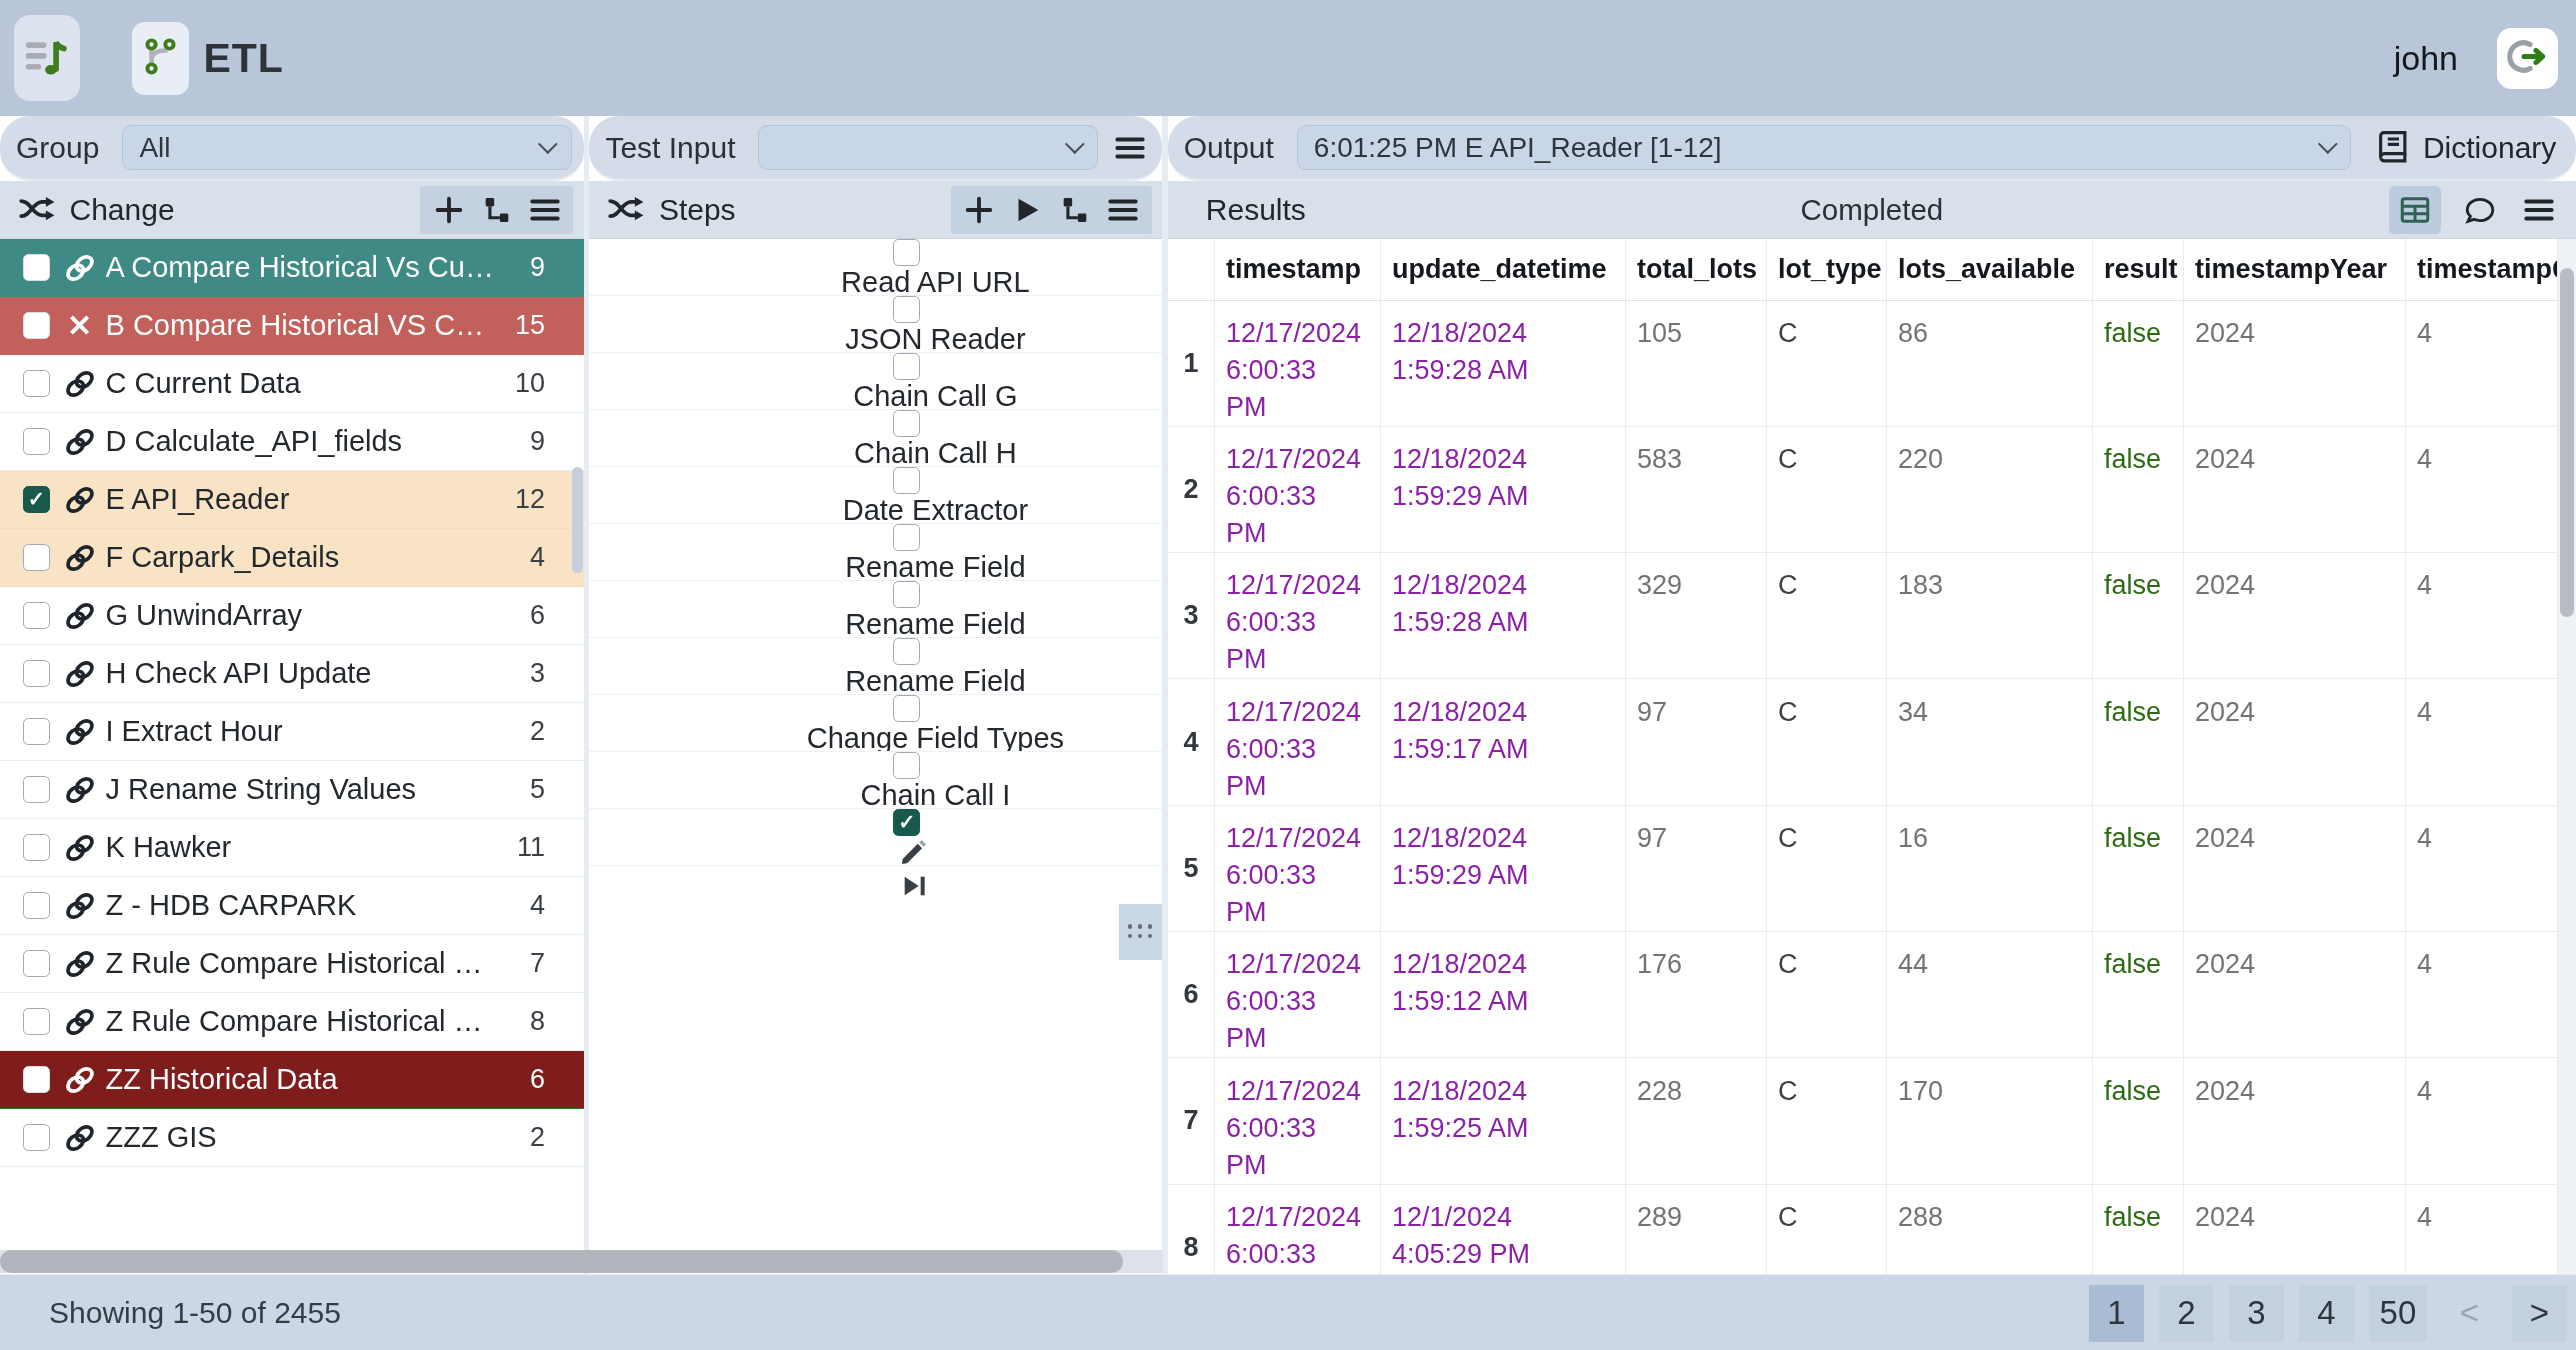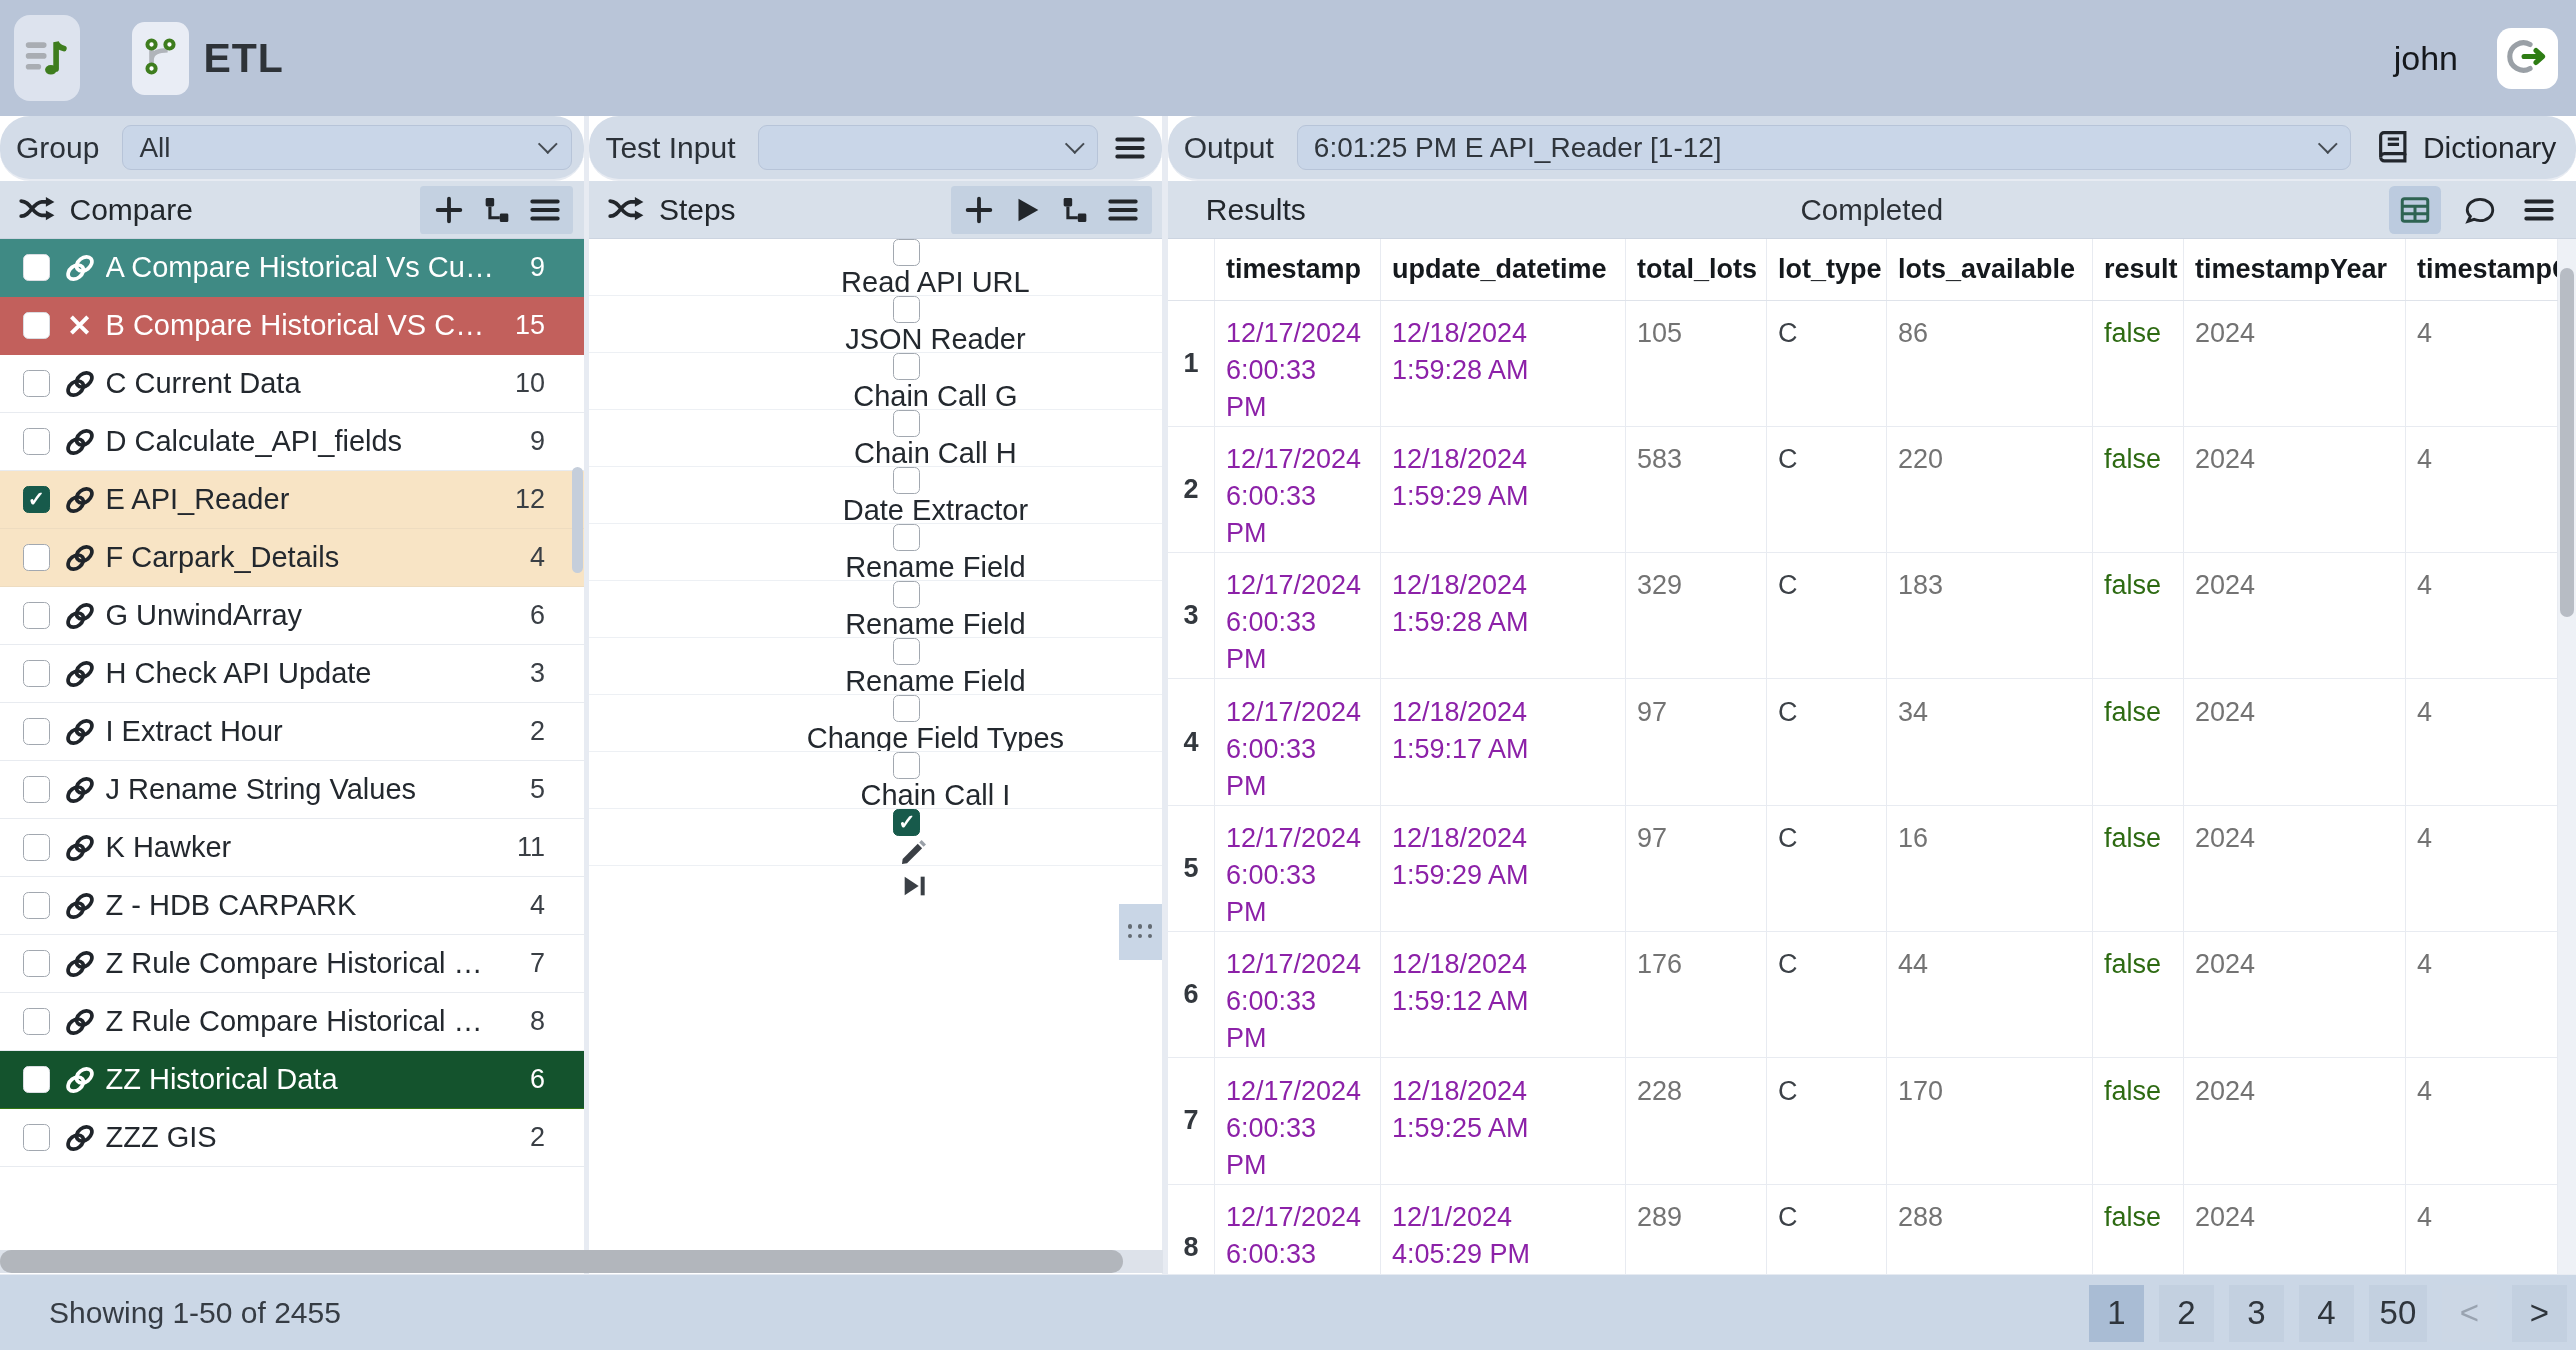--- a/index.html
+++ b/index.html
@@ -57,21 +57,21 @@
   .cb.white{background:#fff;border:1.8px solid #dadde2;}
   .licon{width:34px;height:34px;margin-left:12.5px;flex:none;color:#1f242a;}
   .licon svg{width:34px;height:34px;display:block;}
   .xmark{margin-left:12.5px;width:34px;text-align:center;font-size:30px;font-weight:700;flex:none;}
   .chain-lbl{margin-left:9px;font-size:29px;white-space:nowrap;overflow:hidden;flex:1;}
   .cnt{margin-left:10.7px;margin-right:39px;font-size:27px;color:#3a3f45;flex:none;}
 
   .st-teal{background:#3f8a84;color:#fff;border-bottom-color:#3f8a84;}
   .st-red{background:#c2605c;color:#fff;border-bottom-color:#c2605c;}
   .st-cream{background:#f8e4c5;border-bottom-color:#eedcc0;}
-  .st-green{background:#14532d;color:#fff;border-bottom-color:#337712;justify-content:space-between;}
+  .st-green{background:#7f1d1d;color:#fff;border-bottom-color:#337712;justify-content:space-between;}
   .st-teal .cnt,.st-red .cnt,.st-green .cnt{color:#fff;}
   .st-teal .licon,.st-red .licon,.st-green .licon{color:#fff;}
 
   .steps .lrow{height:57px;padding-left:62px;border-bottom:0.9px solid #edf0f4;flex-direction:column;}
   .step-lbl{margin-left:57px;font-size:29px;white-space:nowrap;overflow:hidden;}
   .act-icon{width:34px;height:34px;margin-left:16px;color:#3a3f45;flex:none;cursor:pointer;}
   .act-icon svg{width:32px;height:32px;display:block;}
   .drag{margin-left:auto;width:43px;height:100%;background:#c9d6e6;display:flex;
         align-items:center;justify-content:center;flex:none;cursor:grab;}
   .dots{display:grid;grid-template-columns:repeat(3,9.8px);grid-auto-rows:9.8px;}
@@ -166,21 +166,21 @@
           <span class="chev"></span>
         </div>
       </div>
       <div class="sect-head">
         <span class="shuffle-ic"><svg viewBox="0 0 24 24" fill="none">
           <path d="M2 7 C8 7 9 15.4 15 16 L17.6 16" stroke="currentColor" stroke-width="2.3" stroke-linecap="round"></path>
           <path d="M2 16.5 C8 16.5 9 8.1 15 7.5 L17.6 7.5" stroke="currentColor" stroke-width="2.3" stroke-linecap="round"></path>
           <polygon points="17.6,12.9 23,16 17.6,19.1" fill="currentColor"></polygon>
           <polygon points="17.6,4.4 23,7.5 17.6,10.6" fill="currentColor"></polygon>
             </svg></span>
-        <span class="sect-title">Compare</span>
+        <span class="sect-title">Change</span>
         <div class="icon-cluster">
           <span class="icon">
               <svg viewBox="0 0 24 24" fill="none">
                 <path d="M12 4 V20 M4 12 H20" stroke="currentColor" stroke-width="2.7" stroke-linecap="round"></path>
               </svg>
             </span>
           <span class="icon">
               <svg viewBox="0 0 24 24">
                 <rect x="4" y="3.5" width="6" height="6" rx="1" fill="currentColor"></rect>
                 <rect x="14" y="14.5" width="6" height="6" rx="1" fill="currentColor"></rect>

